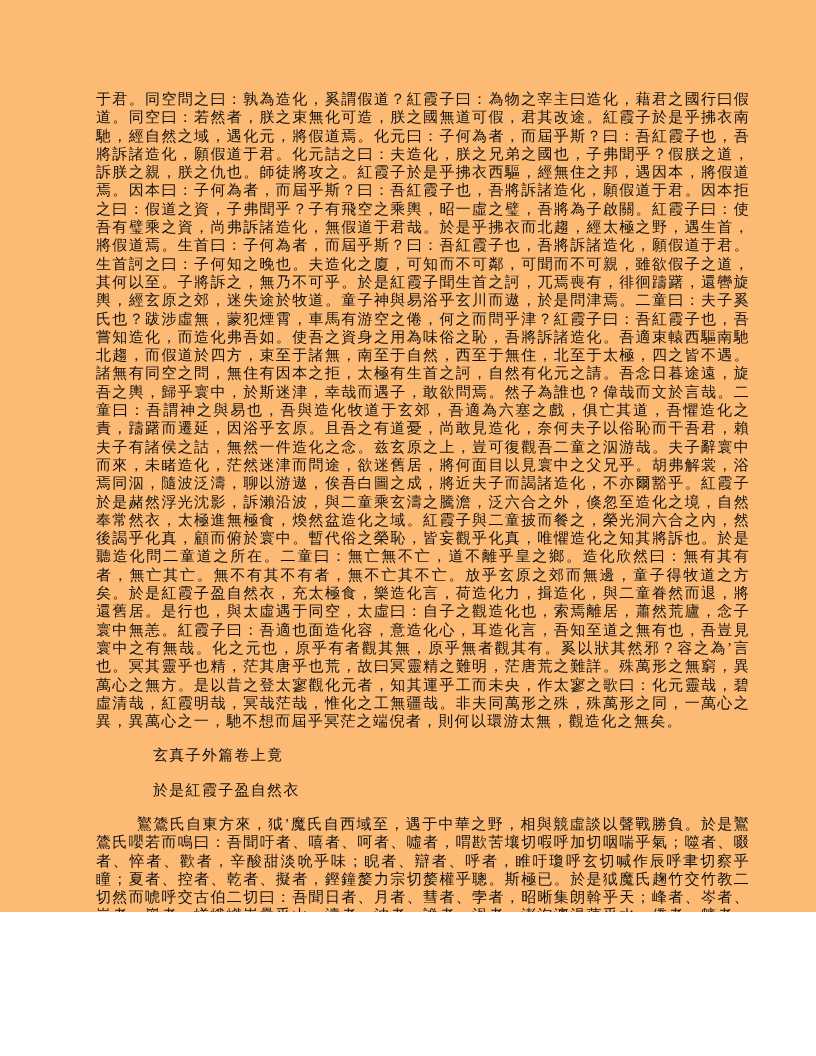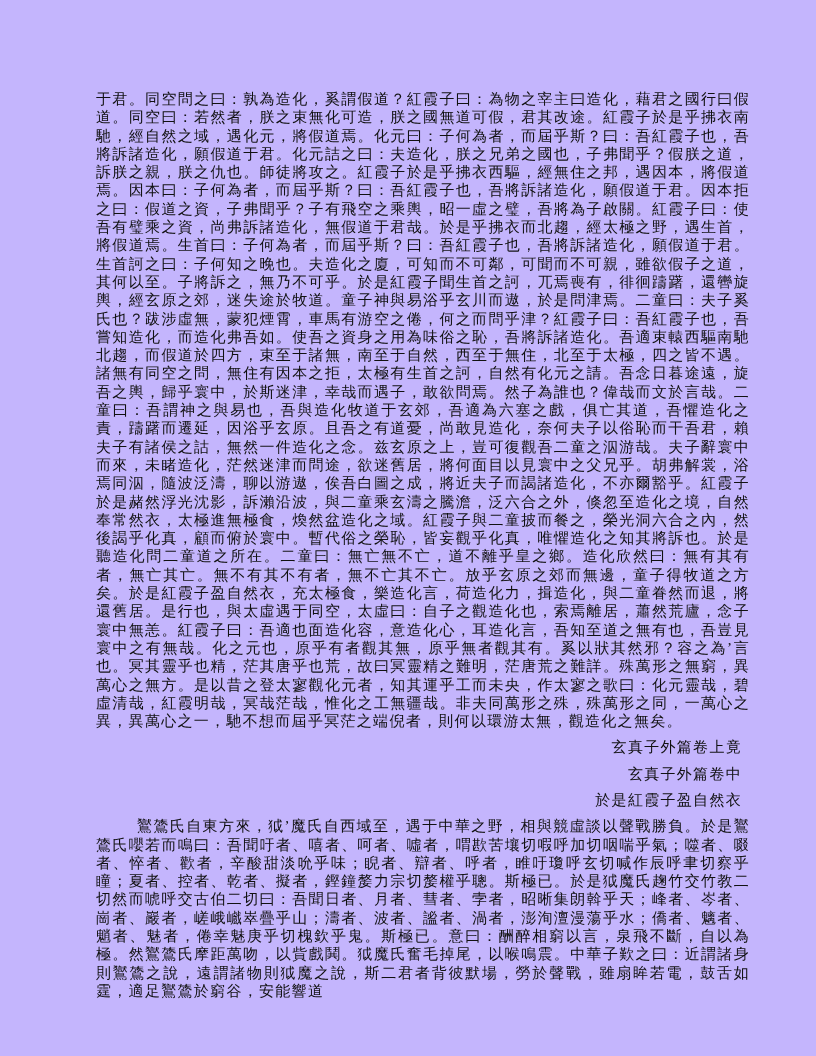--- a/index.html
+++ b/index.html
@@ -3,22 +3,22 @@
 <meta charset="utf-8">
 <style>
   html, body {
     margin: 0;
     padding: 0;
     background: #ffffff;
   }
   .page {
     position: relative;
     width: 816px;
-    height: 1056px;
-    background: #c4b5fd;
+    height: 912px;
+    background: #fdba74;
     overflow: hidden;
     font-family: "Liberation Serif", "DejaVu Serif", serif;
     color: #111111;
   }
   .text-block {
     position: absolute;
     left: 96px;
     top: 90px;
     width: 654px;
     font-size: 15px;
@@ -26,41 +26,40 @@
     letter-spacing: 1.3px;
     text-align: justify;
     text-justify: inter-ideograph;
     word-break: break-all;
   }
   .para {
     margin: 0;
     padding: 0;
   }
   .colophon-line {
-    margin: 8px;
+    margin: 16px;
     padding-left: 41px;
-    text-align: right;
+    text-align: left;
     letter-spacing: 1.3px;
   }
   .para-indent {
     margin: 0;
     text-indent: 41px;
   }
 </style>
 </head>
 <body>
 
 <div class="page">
   <div class="text-block">
 
     <p class="para">于君。同空問之曰：孰為造化，奚謂假道？紅霞子曰：為物之宰主曰造化，藉君之國行曰假道。同空曰：若然者，朕之束無化可造，朕之國無道可假，君其改途。紅霞子於是乎拂衣南馳，經自然之域，遇化元，將假道焉。化元曰：子何為者，而屆乎斯？曰：吾紅霞子也，吾將訴諸造化，願假道于君。化元詰之曰：夫造化，朕之兄弟之國也，子弗聞乎？假朕之道，訴朕之親，朕之仇也。師徒將攻之。紅霞子於是乎拂衣西驅，經無住之邦，遇因本，將假道焉。因本曰：子何為者，而屆乎斯？曰：吾紅霞子也，吾將訴諸造化，願假道于君。因本拒之曰：假道之資，子弗聞乎？子有飛空之乘輿，昭一虛之璧，吾將為子啟關。紅霞子曰：使吾有璧乘之資，尚弗訴諸造化，無假道于君哉。於是乎拂衣而北趨，經太極之野，遇生首，將假道焉。生首曰：子何為者，而屆乎斯？曰：吾紅霞子也，吾將訴諸造化，願假道于君。生首訶之曰：子何知之晚也。夫造化之廈，可知而不可鄰，可聞而不可親，雖欲假子之道，其何以至。子將訴之，無乃不可乎。於是紅霞子聞生首之訶，兀焉喪有，徘徊躊躇，還轡旋輿，經玄原之郊，迷失途於牧道。童子神與易浴乎玄川而遨，於是問津焉。二童曰：夫子奚氏也？跋涉虛無，蒙犯煙霄，車馬有游空之倦，何之而問乎津？紅霞子曰：吾紅霞子也，吾嘗知造化，而造化弗吾如。使吾之資身之用為味俗之恥，吾將訴諸造化。吾適束轅西驅南馳北趨，而假道於四方，束至于諸無，南至于自然，西至于無住，北至于太極，四之皆不遇。諸無有同空之問，無住有因本之拒，太極有生首之訶，自然有化元之請。吾念日暮途遠，旋吾之輿，歸乎寰中，於斯迷津，幸哉而遇子，敢欲問焉。然子為誰也？偉哉而文於言哉。二童曰：吾謂神之與易也，吾與造化牧道于玄郊，吾適為六塞之戲，俱亡其道，吾懼造化之責，躊躇而遷延，因浴乎玄原。且吾之有道憂，尚敢見造化，奈何夫子以俗恥而干吾君，賴夫子有諸侯之詁，無然一件造化之念。兹玄原之上，豈可復觀吾二童之泅游哉。夫子辭寰中而來，未睹造化，茫然迷津而問途，欲迷舊居，將何面目以見寰中之父兄乎。胡弗解裳，浴焉同泅，隨波泛濤，聊以游遨，俟吾白圖之成，將近夫子而謁諸造化，不亦爾豁乎。紅霞子於是赭然浮光沈影，訴瀨沿波，與二童乘玄濤之騰澹，泛六合之外，倏忽至造化之境，自然奉常然衣，太極進無極食，煥然盆造化之域。紅霞子與二童披而餐之，榮光洞六合之內，然後謁乎化真，顧而俯於寰中。暫代俗之榮恥，皆妄觀乎化真，唯懼造化之知其將訴也。於是聽造化問二童道之所在。二童曰：無亡無不亡，道不離乎皇之鄉。造化欣然曰：無有其有者，無亡其亡。無不有其不有者，無不亡其不亡。放乎玄原之郊而無邊，童子得牧道之方矣。於是紅霞子盈自然衣，充太極食，樂造化言，荷造化力，揖造化，與二童眷然而退，將還舊居。是行也，與太虛遇于同空，太虛曰：自子之觀造化也，索焉離居，蕭然荒廬，念子寰中無恙。紅霞子曰：吾適也面造化容，意造化心，耳造化言，吾知至道之無有也，吾豈見寰中之有無哉。化之元也，原乎有者觀其無，原乎無者觀其有。奚以狀其然邪？容之為’言也。冥其靈乎也精，茫其唐乎也荒，故曰冥靈精之難明，茫唐荒之難詳。殊萬形之無窮，異萬心之無方。是以昔之登太寥觀化元者，知其運乎工而未央，作太寥之歌曰：化元靈哉，碧虛清哉，紅霞明哉，冥哉茫哉，惟化之工無疆哉。非夫同萬形之殊，殊萬形之同，一萬心之異，異萬心之一，馳不想而屆乎冥茫之端倪者，則何以環游太無，觀造化之無矣。</p>
 
     <div class="colophon-line">玄真子外篇卷上竟</div>
 
-    <div class="colophon-line">玄真子外篇卷中</div>
 
     <div class="colophon-line">於是紅霞子盈自然衣</div>
 
 
     <p class="para para-indent">鸑鷟氏自東方來，狘’魔氏自西域至，遇于中華之野，相與競虛談以聲戰勝負。於是鸑鷟氏嚶若而鳴曰：吾聞吁者、嘻者、呵者、噓者，喟歁苦壤切㗇呼加切咽喘乎氣；噬者、啜者、悴者、歡者，辛酸甜淡吮乎味；睨者、辯者、呼者，睢吁瓊呼玄切喊作辰呼聿切察乎瞳；夏者、控者、乾者、擬者，鏗鐘嫠力宗切嫠權乎聰。斯極已。於是狘魔氏趜竹交竹教二切然而唬呼交古伯二切曰：吾聞日者、月者、彗者、孛者，昭晰集朗斡乎天；峰者、岑者、崗者、巖者，嵯峨巇崒疊乎山；濤者、波者、謐者、渦者，澎洵澶漫蕩乎水；僑者、魑者、魈者、魅者，倦幸魅庚乎切槐欽乎鬼。斯極已。意曰：酬醉相窮以言，泉飛不斷，自以為極。然鸑鷟氏摩距萬吻，以貲戲鬨。狘魔氏奮毛掉尾，以喉鳴震。中華子歎之曰：近謂諸身則鸑鷟之說，遠謂諸物則狘魔之說，斯二君者背彼默場，勞於聲戰，雖扇眸若電，鼓舌如霆，適足鸑鷟於窮谷，安能響道</p>
 
   </div>
 </div>
 
 </body></html>

